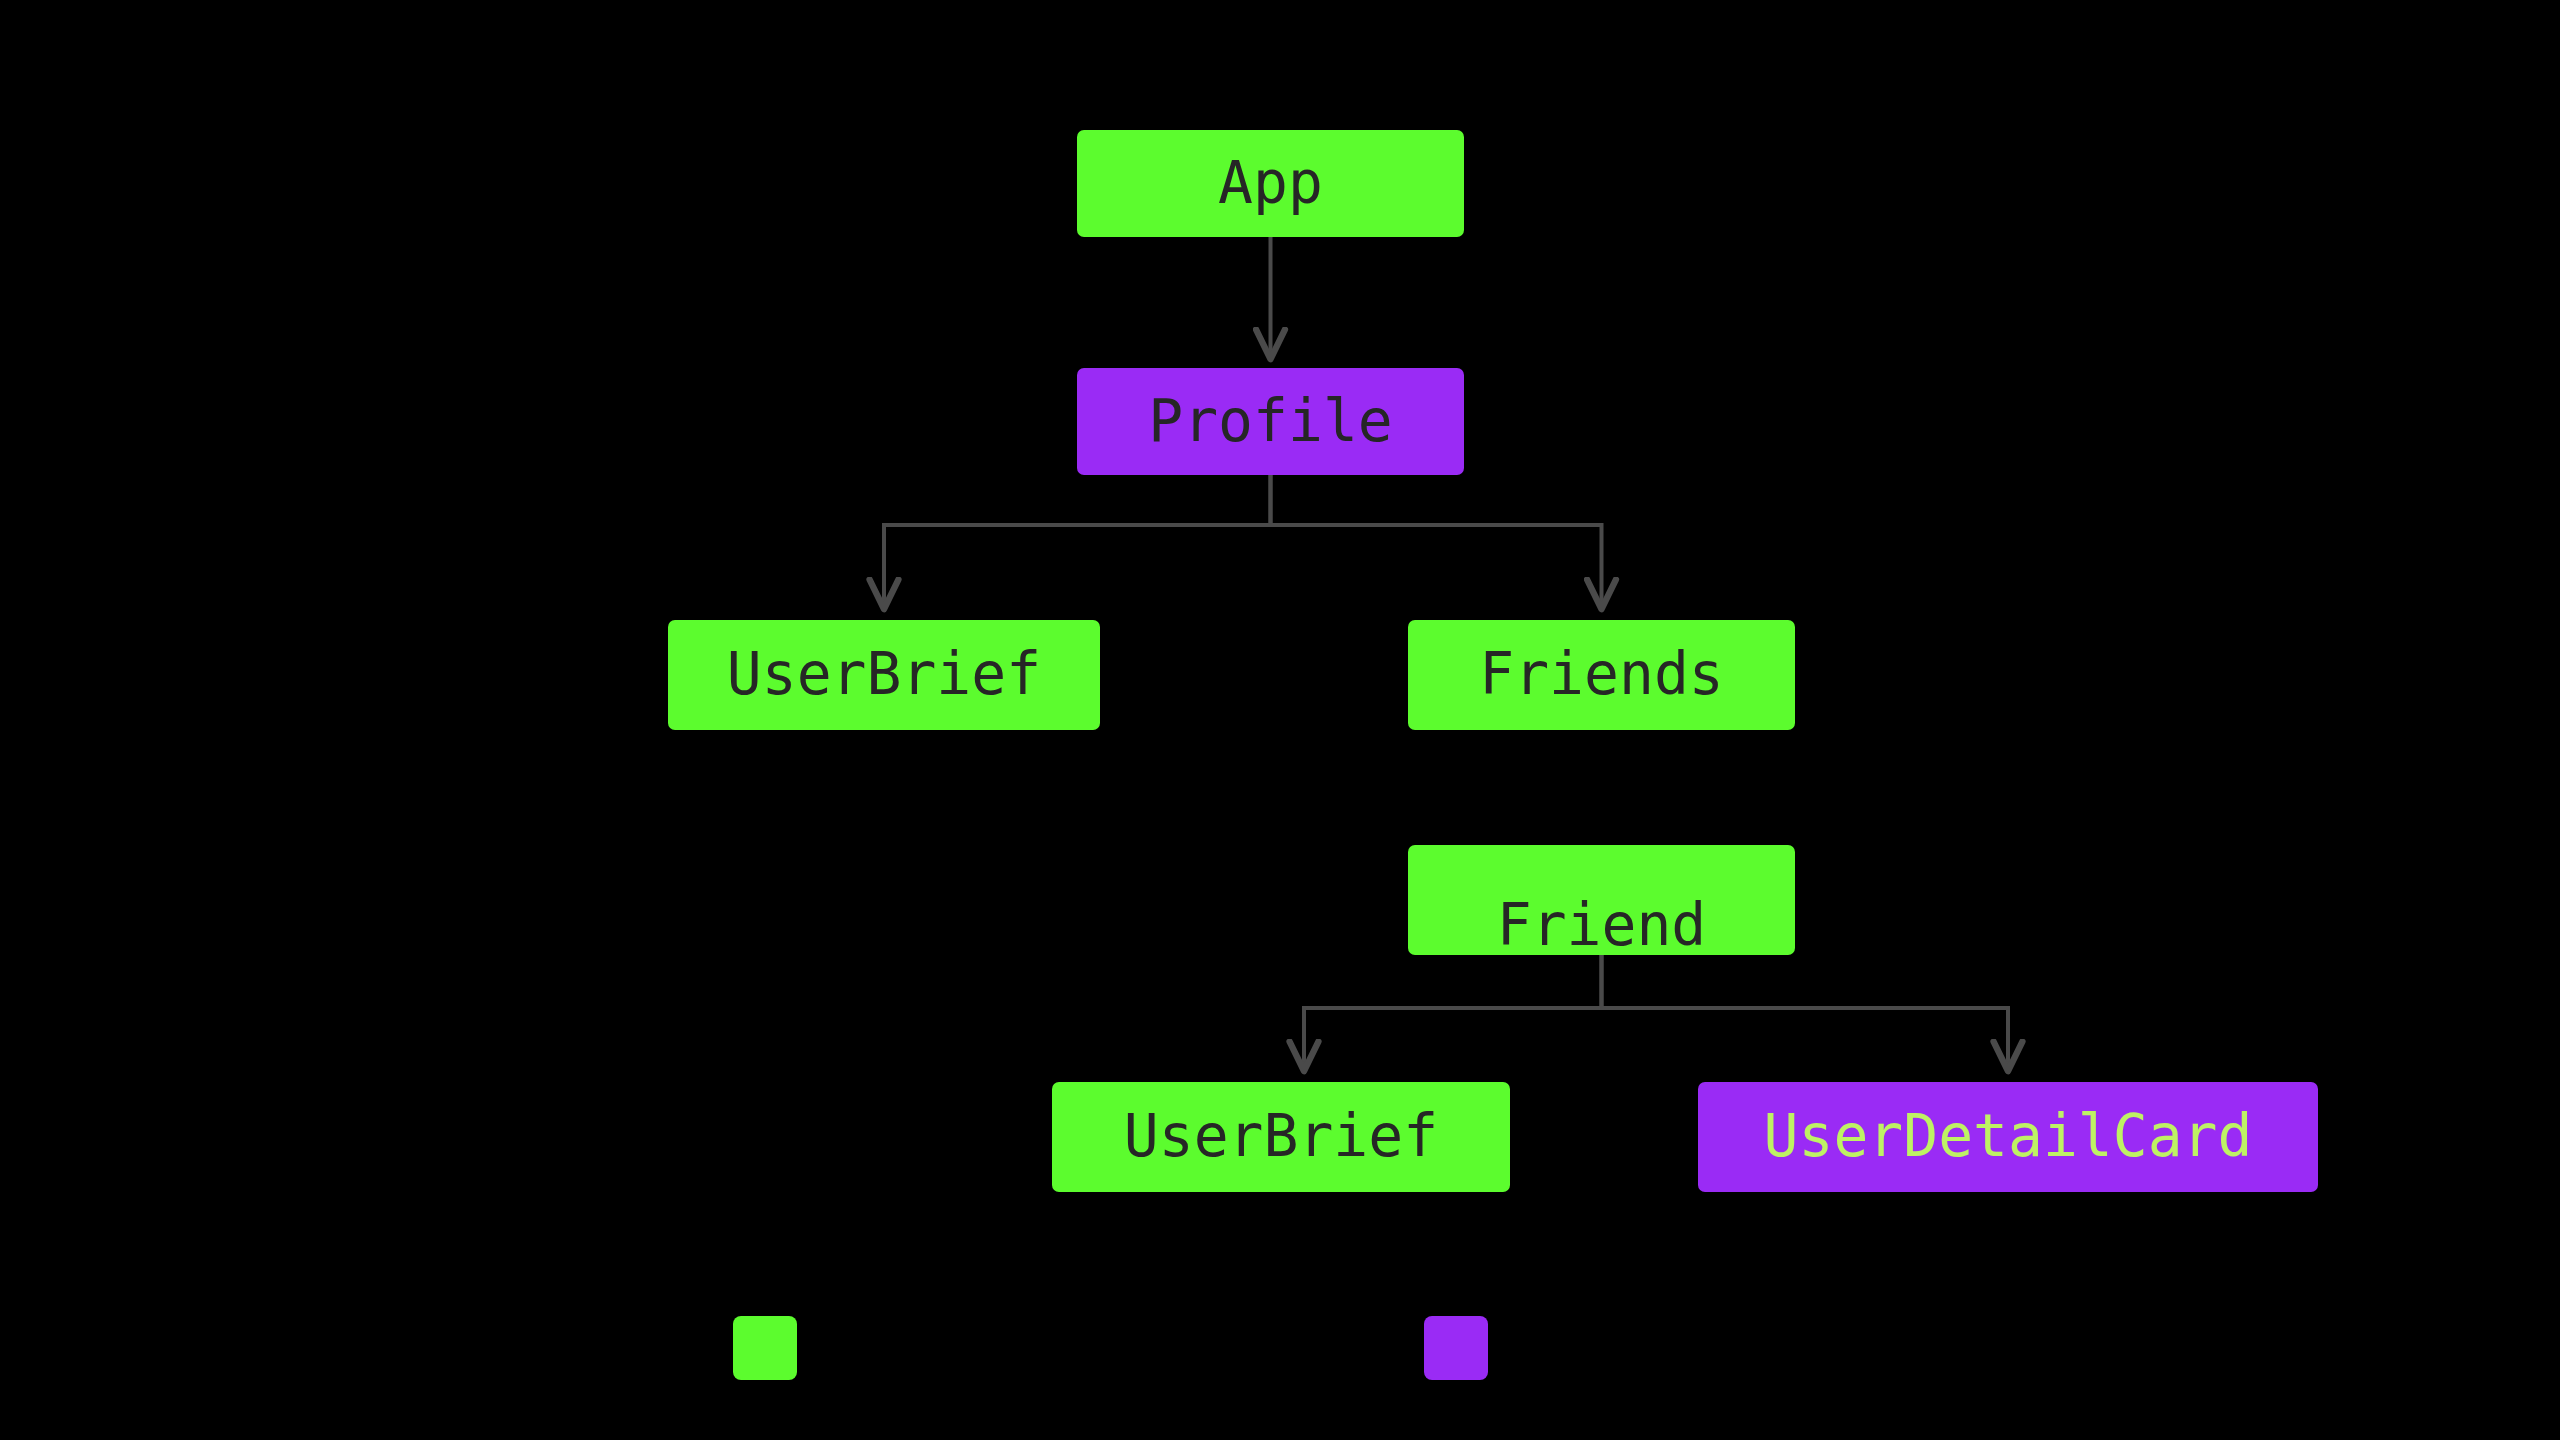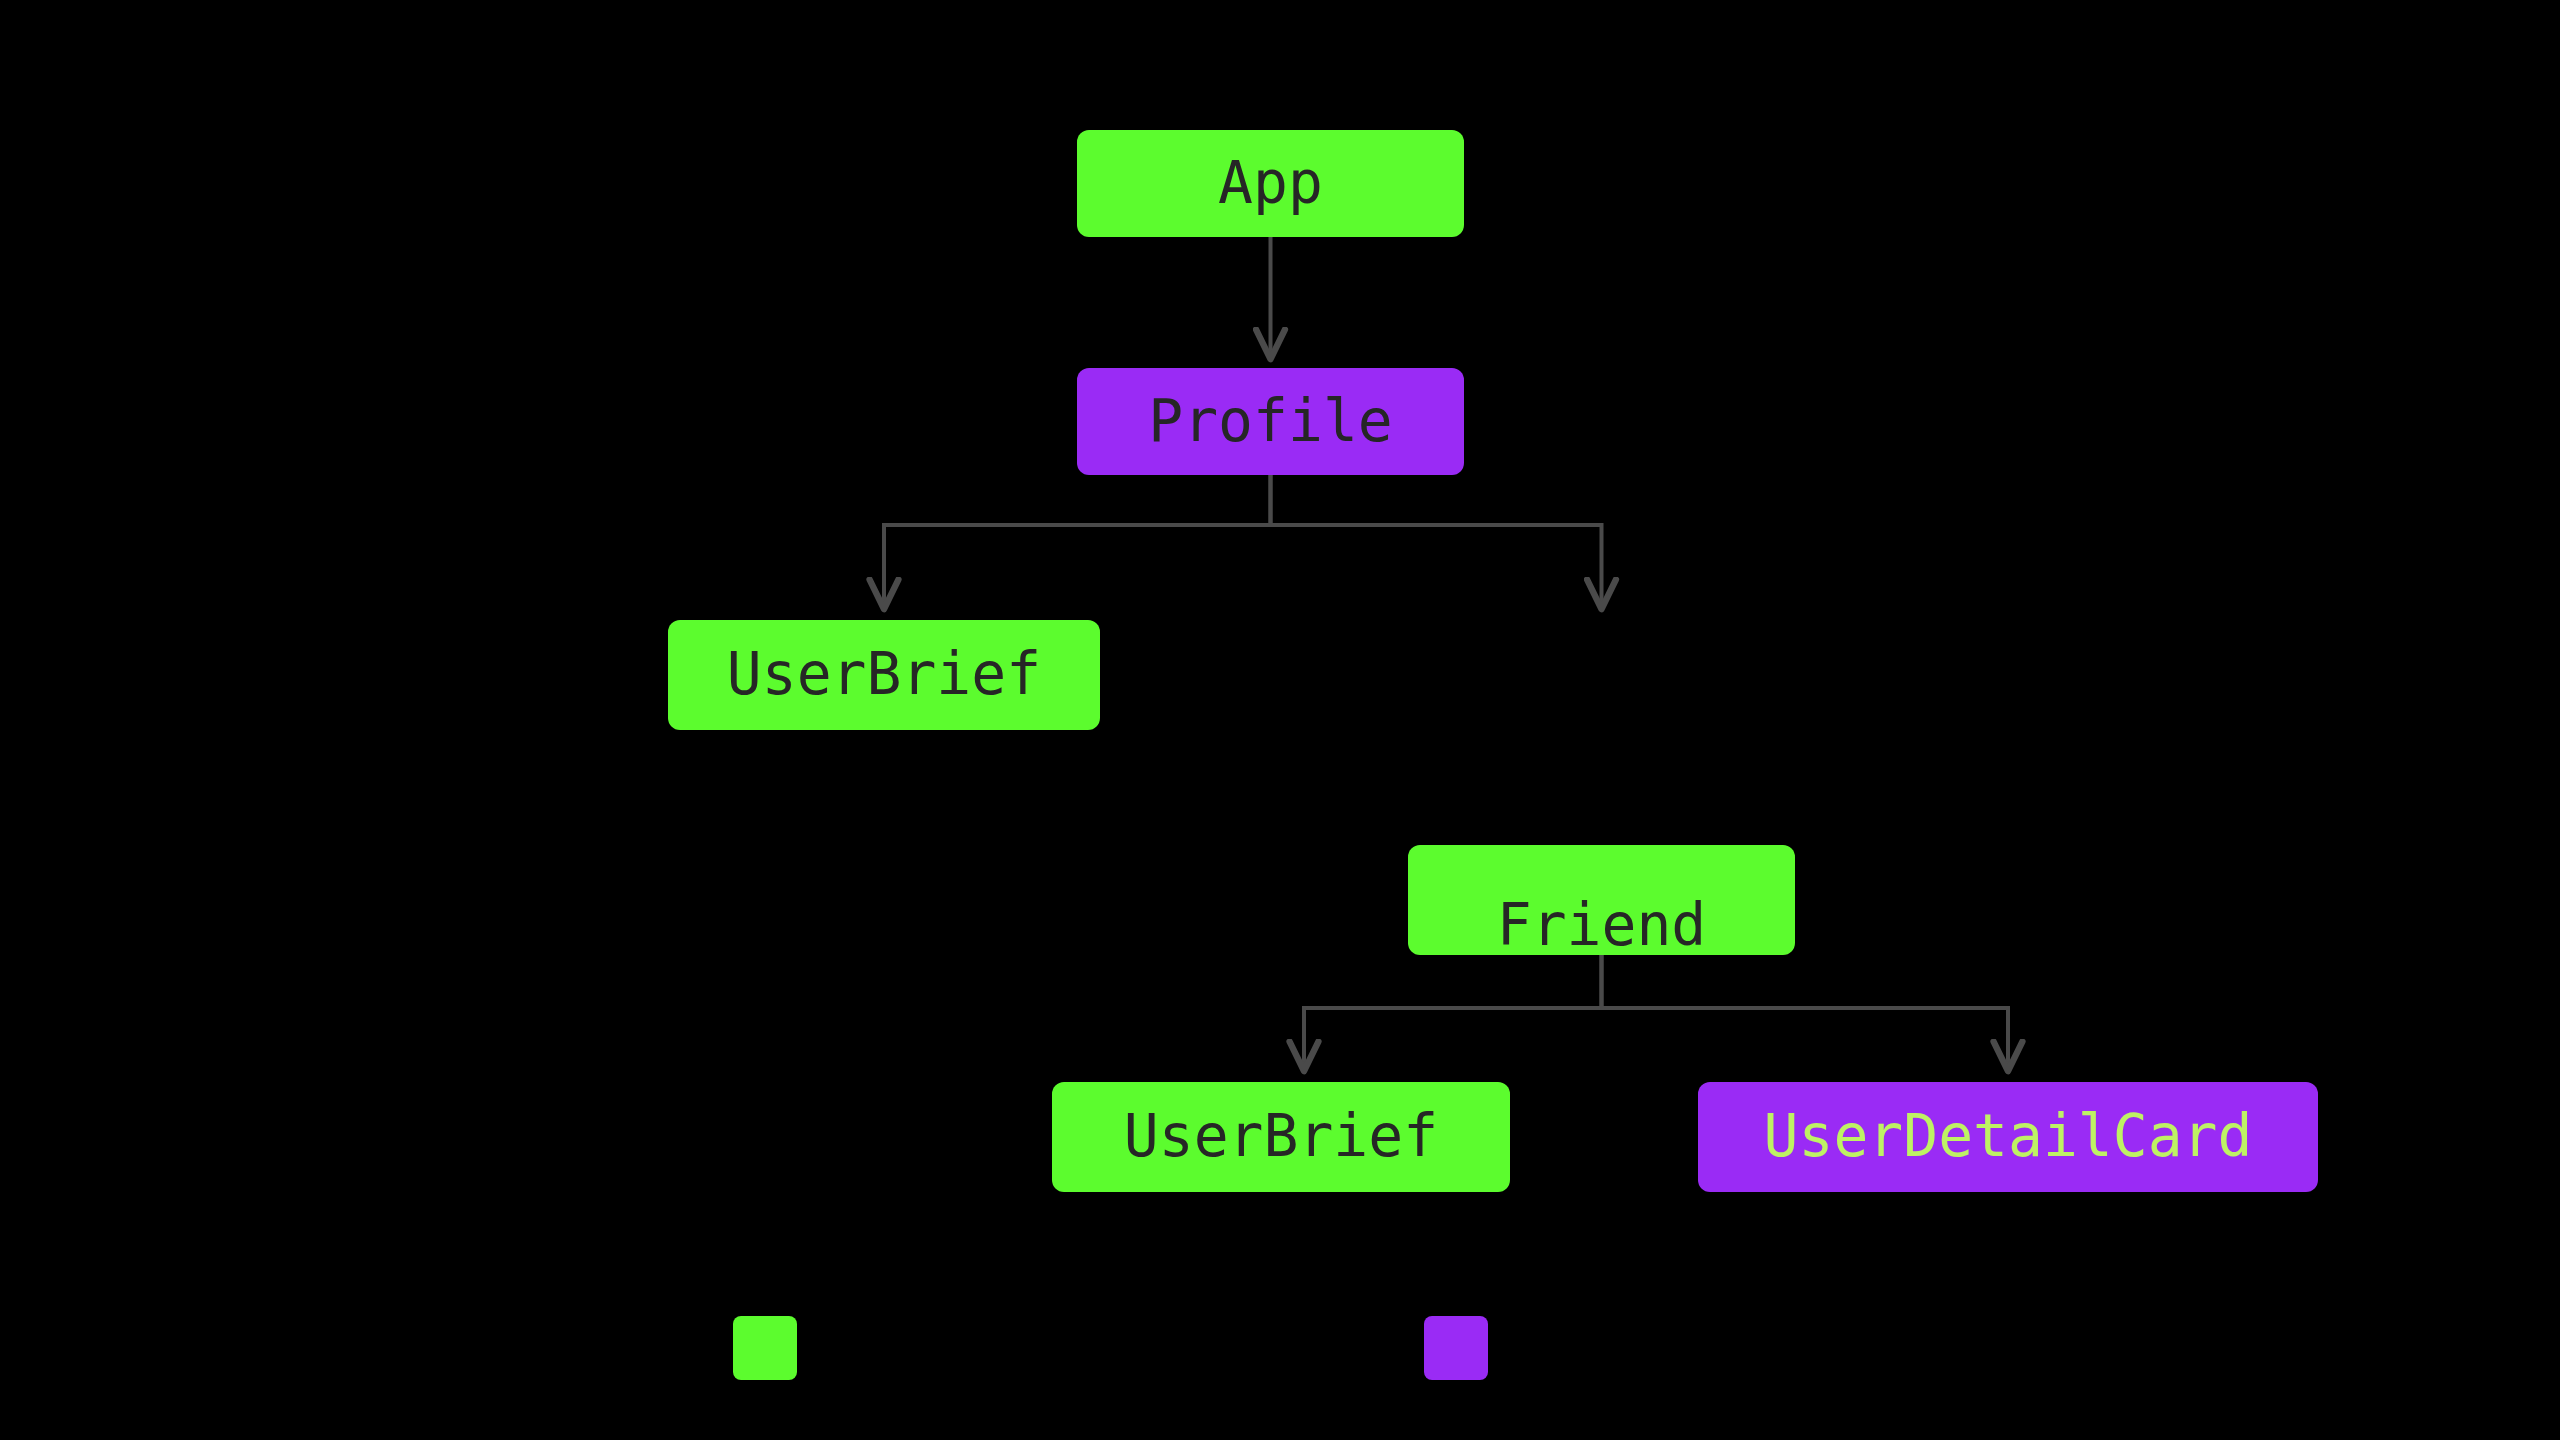--- a/index.html
+++ b/index.html
@@ -25,21 +25,21 @@
     width: 2560px;
     height: 1440px;
     pointer-events: none;
   }
   .node {
     position: absolute;
     box-sizing: border-box;
     display: flex;
     align-items: center;
     justify-content: center;
-    border-radius: 12px;
+    border-radius: 7px;
     color: #262626;
     font-family: "DejaVu Sans Mono", "Liberation Mono", monospace;
     font-size: 58px;
     line-height: 1;
     letter-spacing: 0px;
     white-space: nowrap;
     user-select: none;
   }
   .node-label {
     display: block;
@@ -81,20 +81,23 @@
   </div>
 
   <div class="node" style="left: 1077px; top: 368px; width: 387px; height: 107px; background: rgb(154, 43, 245); color: rgb(38, 38, 38);">
     <span class="node-label">Profile</span>
   </div>
 
   <div class="node" style="left: 668px; top: 620px; width: 432px; height: 110px; background: rgb(92, 252, 46); color: rgb(38, 38, 38);">
     <span class="node-label">UserBrief</span>
   </div>
 
+  <div class="node" style="left: 1408px; top: 620px; width: 387px; height: 110px; background: rgb(92, 252, 46); color: rgb(38, 38, 38);">
+    <span class="node-label">Friends</span>
+  </div>
 
   <div class="node" style="left: 1408px; top: 845px; width: 387px; height: 110px; background: rgb(92, 252, 46); color: rgb(38, 38, 38); align-items: flex-end;">
     <span class="node-label">Friend</span>
   </div>
 
   <div class="node" style="left: 1052px; top: 1082px; width: 458px; height: 110px; background: rgb(92, 252, 46); color: rgb(38, 38, 38);">
     <span class="node-label">UserBrief</span>
   </div>
 
   <div class="node" style="left: 1698px; top: 1082px; width: 620px; height: 110px; background: rgb(154, 43, 245); color: #bef264;">

